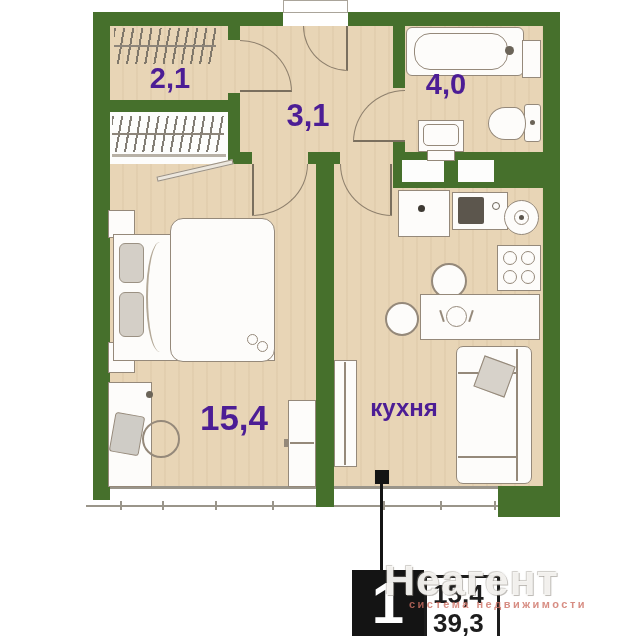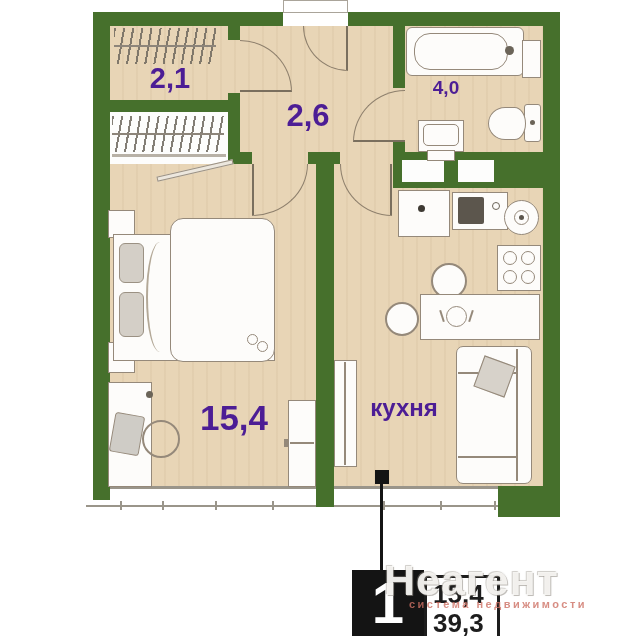--- a/index.html
+++ b/index.html
@@ -124,22 +124,22 @@
   <div class="furn" style="left:108px;top:382px;width:44px;height:105px;"></div>
   <div class="abs" style="left:112px;top:414px;width:30px;height:40px;background:#cfccc6;border:1.5px solid #95897a;border-radius:3px;transform:rotate(10deg);box-sizing:border-box;"></div>
   <div class="dot" style="left:146px;top:391px;width:7px;height:7px;background:#6b6458;"></div>
   <div class="circle" style="left:142px;top:420px;width:38px;height:38px;border-width:2px;background:transparent;"></div>
 
   <div class="furn" style="left:288px;top:400px;width:28px;height:87px;"></div>
   <div class="line" style="left:290px;top:442px;width:24px;height:2px;"></div>
   <div class="line" style="left:284px;top:439px;width:4px;height:8px;"></div>
 
   <div class="label" style="left:134px;top:64px;width:72px;font-size:29px;">2,1</div>
-  <div class="label" style="left:268px;top:100px;width:80px;font-size:31px;">2,6</div>
-  <div class="label" style="left:408px;top:78px;width:76px;font-size:19px;">4,0</div>
+  <div class="label" style="left:268px;top:100px;width:80px;font-size:31px;">3,1</div>
+  <div class="label" style="left:408px;top:70px;width:76px;font-size:29px;">4,0</div>
   <div class="label" style="left:178px;top:400px;width:112px;font-size:35px;">15,4</div>
   <div class="label" style="left:352px;top:370px;width:104px;font-size:24px;margin-top:26px;">кухня</div>
 
   <div class="abs" style="left:375px;top:470px;width:14px;height:14px;background:#141414;"></div>
   <div class="abs" style="left:380px;top:482px;width:3px;height:92px;background:#141414;"></div>
 
   <div class="abs" style="left:352px;top:570px;width:72px;height:70px;background:#141414;color:#fff;text-align:center;">
     <span style="font-size:58px;font-weight:bold;line-height:66px;">1</span>
   </div>
   <div class="abs" style="left:424px;top:575px;width:76px;height:65px;background:#fff;border:3px solid #1d1d1d;box-sizing:border-box;padding:2px 0 0 6px;">

